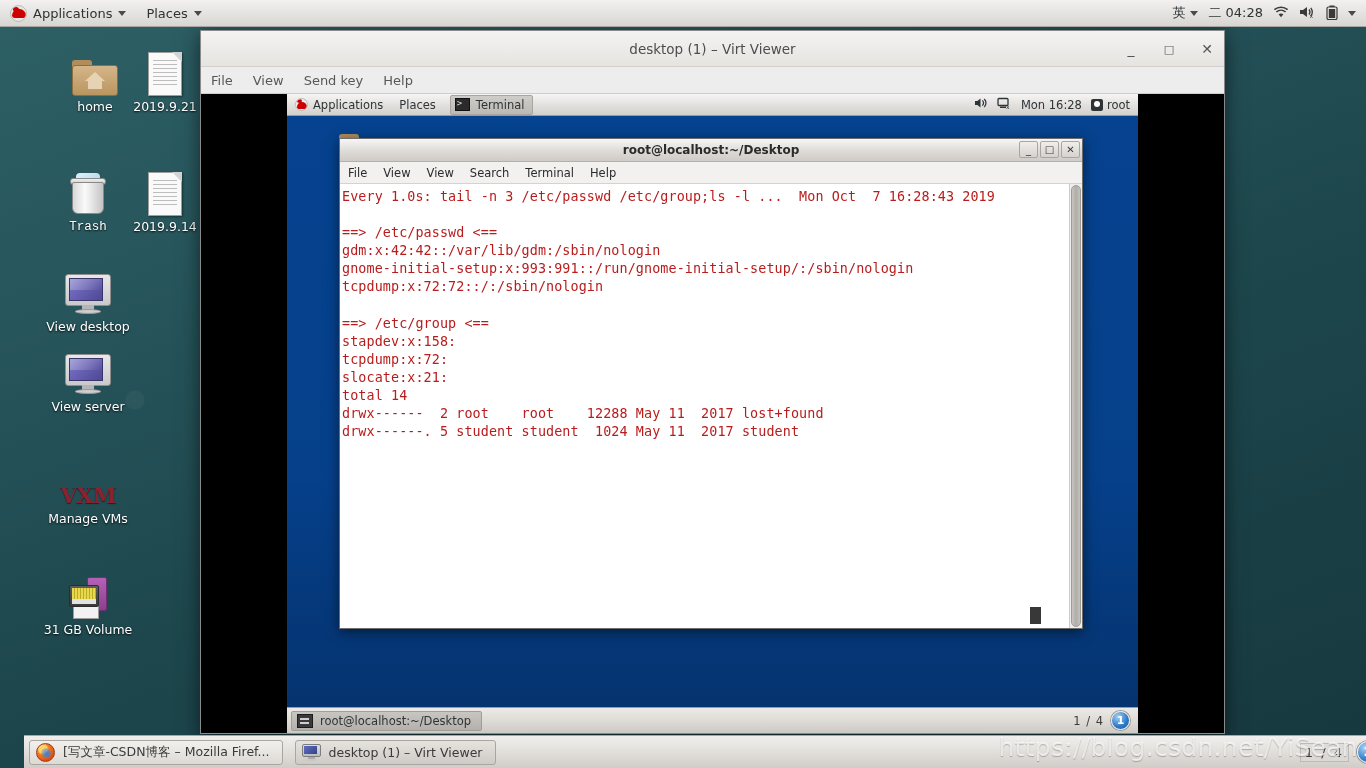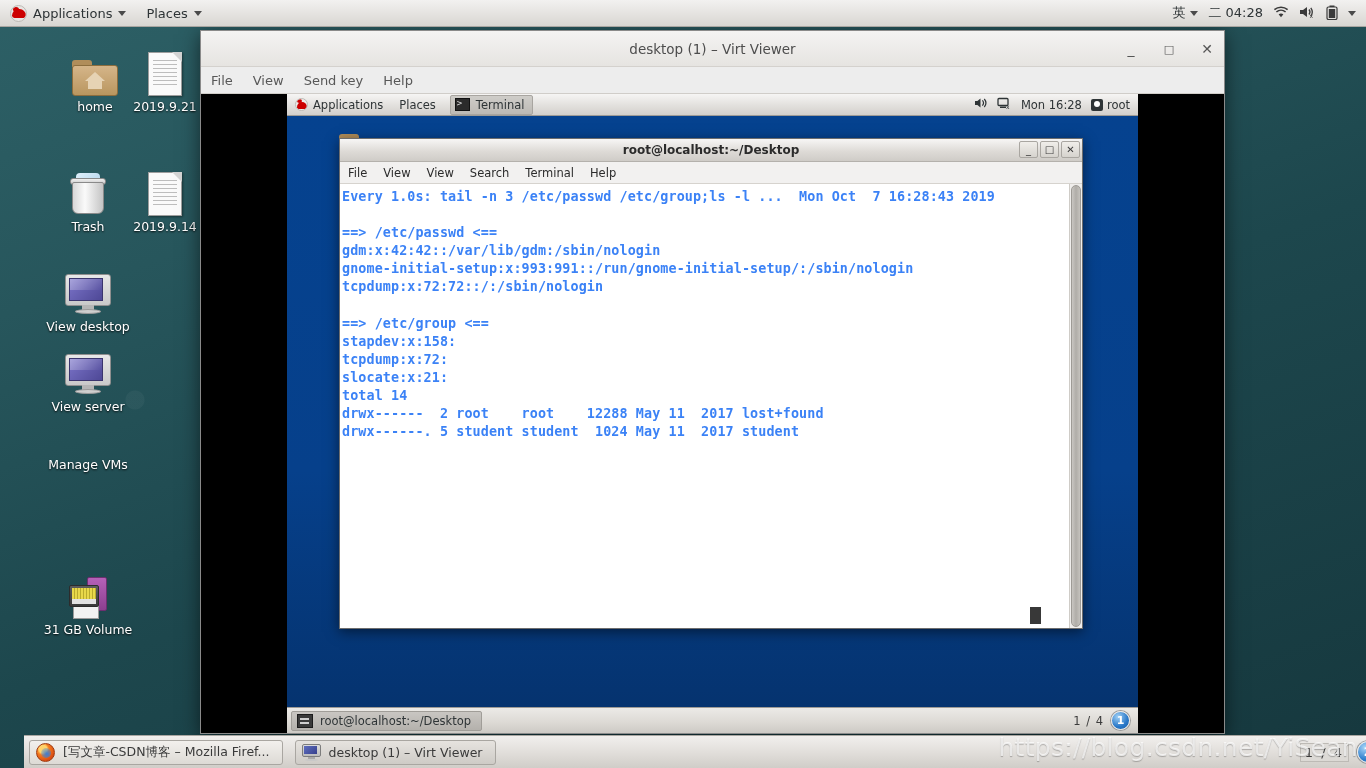--- a/index.html
+++ b/index.html
@@ -309,22 +309,22 @@
     font-size:11.5px; color:#2b2b2b;
   }
   #term-menubar .tmi { padding: 3px 8px; }
   #term-body {
     flex:1; position:relative; background:#ffffff; display:flex; overflow:hidden;
   }
   #term-text {
     flex:1; padding: 4px 0 3px 2px;
     font-family: "DejaVu Sans Mono", "Liberation Mono", monospace;
     font-size: 13.4px; line-height: 18.1px;
-    color:#3b82f6; white-space: pre; overflow:hidden;
-    font-weight: bold;
+    color:#b91c1c; white-space: pre; overflow:hidden;
+    font-weight: normal;
     letter-spacing: 0.1px;
   }
   #term-cursor {
     position:absolute; left: 690px; bottom: 4px; width:11px; height:17px; background:#383838;
   }
   #term-scrollbar {
     width: 13px; background:#f0eeec; border-left:1px solid #cfccc7; position:relative;
   }
   #term-scrollthumb {
     position:absolute; left:1px; top:1px; width:10px; bottom:1px;
@@ -465,21 +465,21 @@
   <div class="glyph">
     <div class="ic-doc">
         <div class="page"></div>
         <div class="lines"></div>
         <div class="fold"></div>
       </div>
   </div>
   <span class="lbl">2019.9.21</span>
 </div>
 
-<div class="desk-icon" style="left:36px; top:166px;">
+<div class="desk-icon" style="left:36px; top:166px;font-family:Liberation Mono, monospace;">
   <div class="glyph">
     <div class="ic-trash">
         <div class="ice"></div>
         <div class="lid"></div>
         <div class="can"></div>
       </div>
   </div>
   <span class="lbl">Trash</span>
 </div>
 
@@ -512,20 +512,23 @@
         <div class="screen"></div>
         <div class="inner"></div>
         <div class="stand"></div>
         <div class="base"></div>
       </div>
   </div>
   <span class="lbl">View server</span>
 </div>
 
 <div class="desk-icon" style="left:36px; top:458px;">
+  <div class="glyph">
+    <div class="ic-vmm">VXM</div>
+  </div>
   <span class="lbl">Manage VMs</span>
 </div>
 
 <div class="desk-icon" style="left:36px; top:569px;">
   <div class="glyph">
     <div class="ic-drive">
         <div class="purple"></div>
         <div class="white"></div>
         <div class="chip"></div>
       </div>

